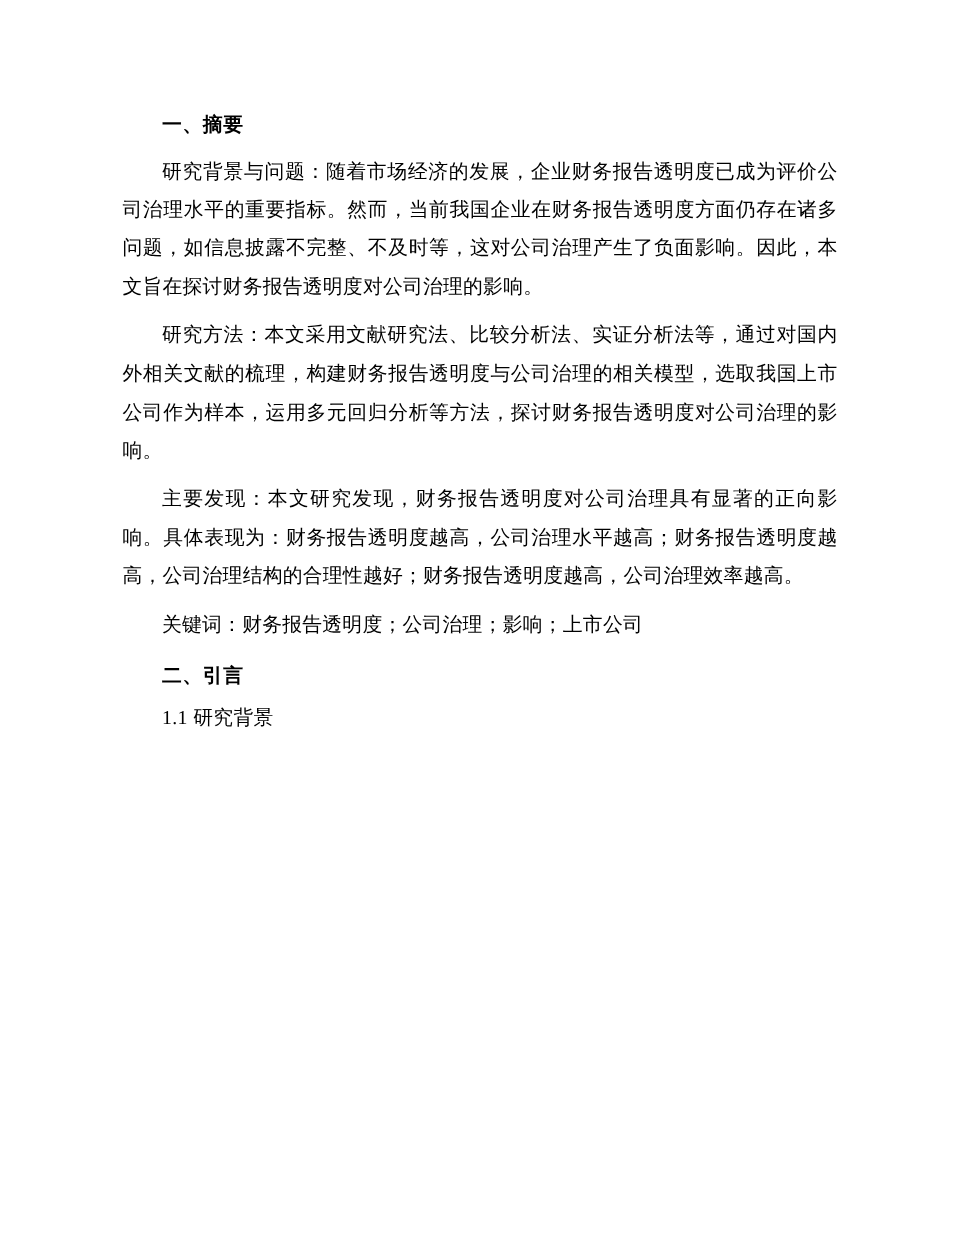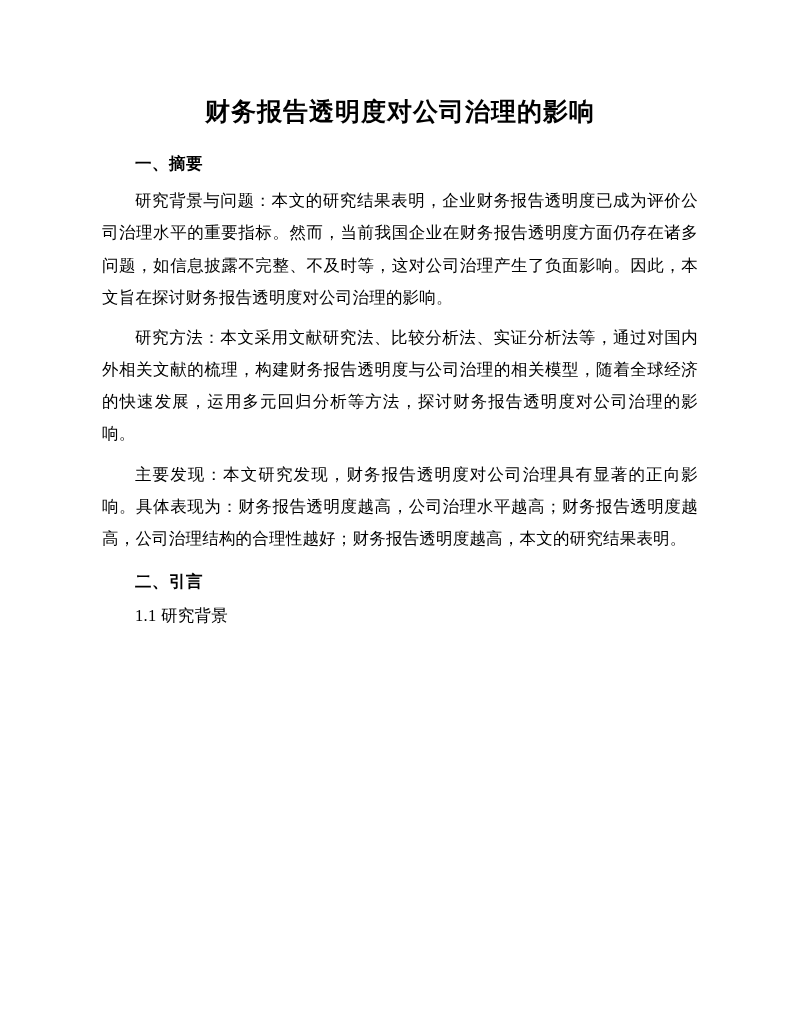--- a/index.html
+++ b/index.html
@@ -57,27 +57,27 @@
   }
   .para:last-child {
     margin-bottom: 0;
   }
 </style>
 </head>
 <body>
 
 <div class="page">
 
-  <h1 class="doc-title">财务报告透明度对公司治理的影响</h1>
 
   <div class="section">
     <div class="heading">一、摘要</div>
-    <p class="para">研究背景与问题：本文的研究结果表明，企业财务报告透明度已成为评价公司治理水平的重要指标。然而，当前我国企业在财务报告透明度方面仍存在诸多问题，如信息披露不完整、不及时等，这对公司治理产生了负面影响。因此，本文旨在探讨财务报告透明度对公司治理的影响。</p>
-    <p class="para">研究方法：本文采用文献研究法、比较分析法、实证分析法等，通过对国内外相关文献的梳理，构建财务报告透明度与公司治理的相关模型，随着全球经济的快速发展，运用多元回归分析等方法，探讨财务报告透明度对公司治理的影响。</p>
-    <p class="para">主要发现：本文研究发现，财务报告透明度对公司治理具有显著的正向影响。具体表现为：财务报告透明度越高，公司治理水平越高；财务报告透明度越高，公司治理结构的合理性越好；财务报告透明度越高，本文的研究结果表明。</p>
+    <p class="para">研究背景与问题：随着市场经济的发展，企业财务报告透明度已成为评价公司治理水平的重要指标。然而，当前我国企业在财务报告透明度方面仍存在诸多问题，如信息披露不完整、不及时等，这对公司治理产生了负面影响。因此，本文旨在探讨财务报告透明度对公司治理的影响。</p>
+    <p class="para">研究方法：本文采用文献研究法、比较分析法、实证分析法等，通过对国内外相关文献的梳理，构建财务报告透明度与公司治理的相关模型，选取我国上市公司作为样本，运用多元回归分析等方法，探讨财务报告透明度对公司治理的影响。</p>
+    <p class="para">主要发现：本文研究发现，财务报告透明度对公司治理具有显著的正向影响。具体表现为：财务报告透明度越高，公司治理水平越高；财务报告透明度越高，公司治理结构的合理性越好；财务报告透明度越高，公司治理效率越高。</p>
+    <p class="para">关键词：财务报告透明度；公司治理；影响；上市公司</p>
   </div>
 
   <div class="section">
     <div class="heading">二、引言</div>
     <div class="subheading">1.1 研究背景</div>
   </div>
 
 </div>
 
 </body></html>

